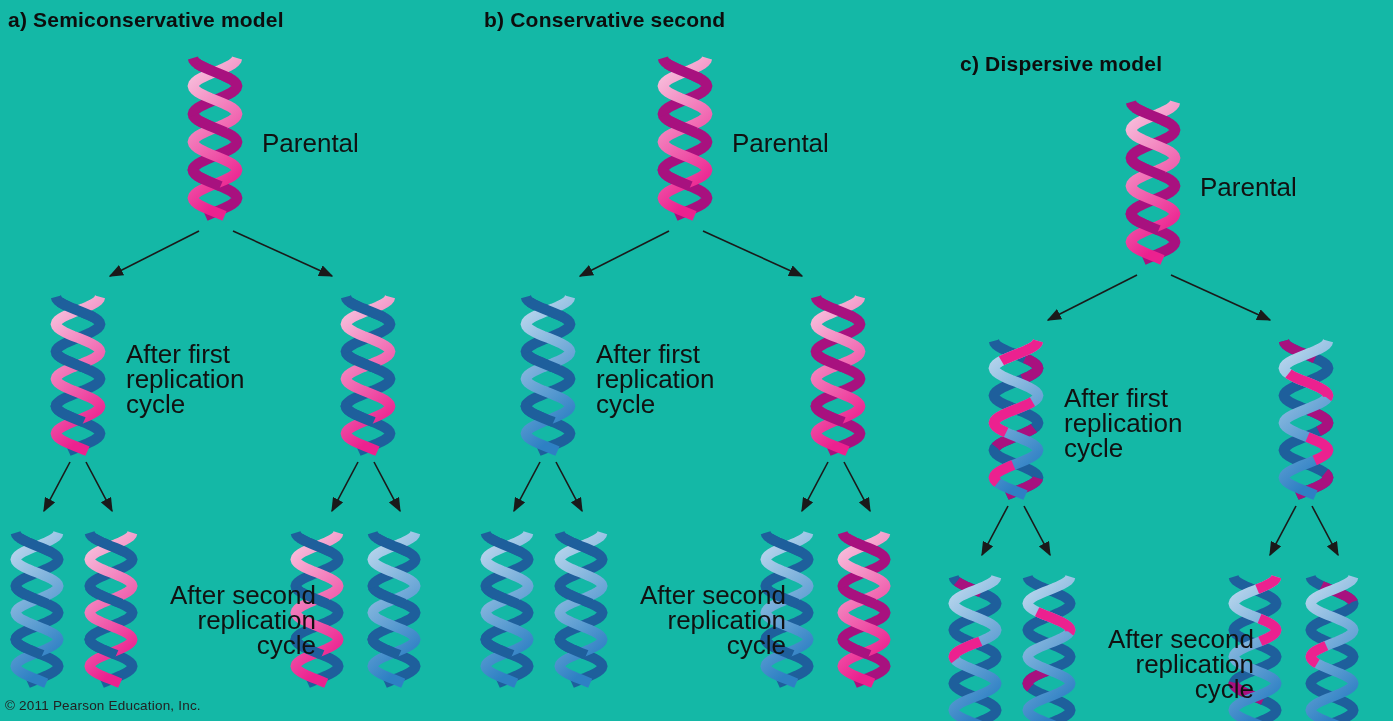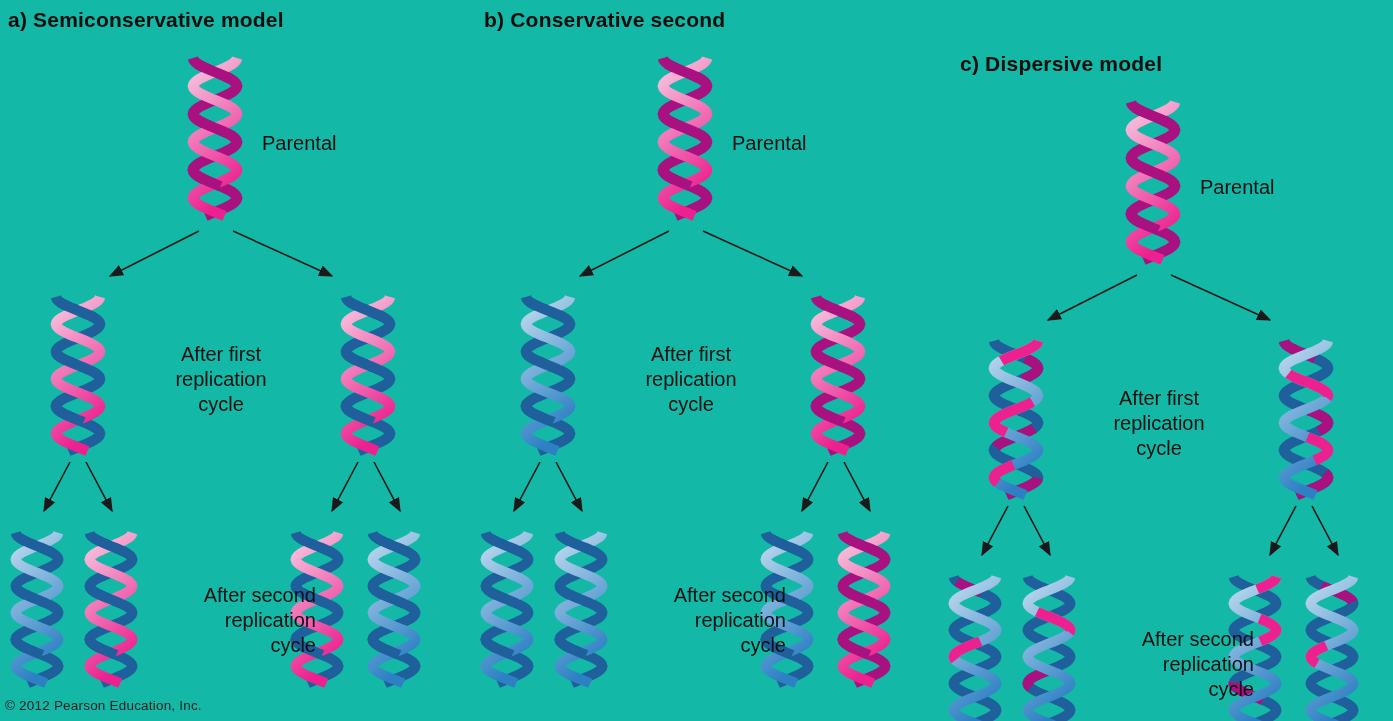--- a/index.html
+++ b/index.html
@@ -26,25 +26,25 @@
   .helix svg{width:100%;height:100%;display:block;}
   .h-parental{left:183px;top:52px;width:64px;height:170px;}
   .h-first-l{left:46px;top:291px;width:64px;height:166px;}
   .h-first-r{left:336px;top:291px;width:64px;height:166px;}
   .h-sec-1{left:6px;top:527px;width:62px;height:162px;}
   .h-sec-2{left:80px;top:527px;width:62px;height:162px;}
   .h-sec-3{left:286px;top:527px;width:62px;height:162px;}
   .h-sec-4{left:363px;top:527px;width:62px;height:162px;}
   .lbl{
     position:absolute;color:#111111;
-    font-size:20px;line-height:25px;
+    font-size:26px;line-height:25px;
     white-space:pre-line;
   }
   .lbl-parental{left:262px;top:131px;}
-  .lbl-first{left:126px;top:342px;width:190px;text-align:center;}
+  .lbl-first{left:126px;top:342px;width:190px;text-align:left;}
   .lbl-second{left:126px;top:583px;width:190px;text-align:right;}
   .arrows{position:absolute;overflow:visible;}
   .arr1{left:96px;top:226px;width:240px;height:58px;}
   .arr2a{left:30px;top:459px;width:96px;height:60px;}
   .arr2b{left:318px;top:459px;width:96px;height:60px;}
   .arrow-line{stroke:#1a1a1a;stroke-width:1.6;fill:none;}
   #footer-copyright{
     position:absolute;left:5px;top:698px;
     font-size:13.5px;color:#222222;letter-spacing:0.2px;
   }
@@ -412,14 +412,14 @@
           <path d="M10.0 6L10.6 8L12.2 10L14.8 12L18.3 14L22.5 16L27.1 18L32.0 20L36.9 22L41.5 24L45.7 26L49.2 28L51.8 30L53.4 32L54.0 34L53.4 36L51.8 38L49.2 40L45.7 42L41.5 44L36.9 46L32.0 48L27.1 50L22.5 52L18.3 54L14.8 56L12.2 58L10.6 60L10.0 62L10.6 64L12.2 66L14.8 68L18.3 70L22.5 72L27.1 74L32.0 76L36.9 78L41.5 80L45.7 82L49.2 84L51.8 86L53.4 88L54.0 90L53.4 92L51.8 94L49.2 96L45.7 98L41.5 100L36.9 102L32.0 104L27.1 106L22.5 108L18.3 110L14.8 112L12.2 114L10.6 116L10.0 118L10.6 120L12.2 122L14.8 124L18.3 126L22.5 128L27.1 130L32.0 132L36.9 134L41.5 136L45.7 138L49.2 140L51.8 142L53.4 144L54.0 146L53.4 148L51.8 150L49.2 152L45.7 154L41.5 156L36.9 158L32.0 160L27.1 162L22.5 164" fill="none" stroke="#a8117f" stroke-width="10.5" pathLength="100" stroke-dasharray="12 88" stroke-dashoffset="-5"></path>
           <path d="M54.0 6L53.4 8L51.8 10L49.2 12L45.7 14L41.5 16L36.9 18L32.0 20L27.1 22L22.5 24L18.3 26L14.8 28L12.2 30L10.6 32L10.0 34L10.6 36L12.2 38L14.8 40L18.3 42L22.5 44L27.1 46L32.0 48L36.9 50L41.5 52L45.7 54L49.2 56L51.8 58L53.4 60L54.0 62L53.4 64L51.8 66L49.2 68L45.7 70L41.5 72L36.9 74L32.0 76L27.1 78L22.5 80L18.3 82L14.8 84L12.2 86L10.6 88L10.0 90L10.6 92L12.2 94L14.8 96L18.3 98L22.5 100L27.1 102L32.0 104L36.9 106L41.5 108L45.7 110L49.2 112L51.8 114L53.4 116L54.0 118L53.4 120L51.8 122L49.2 124L45.7 126L41.5 128L36.9 130L32.0 132L27.1 134L22.5 136L18.3 138L14.8 140L12.2 142L10.6 144L10.0 146L10.6 148L12.2 150L14.8 152L18.3 154L22.5 156L27.1 158L32.0 160L36.9 162L41.5 164" fill="none" stroke="url(#hg21)" stroke-width="10.5" pathLength="100"></path>
           <path d="M54.0 6L53.4 8L51.8 10L49.2 12L45.7 14L41.5 16L36.9 18L32.0 20L27.1 22L22.5 24L18.3 26L14.8 28L12.2 30L10.6 32L10.0 34L10.6 36L12.2 38L14.8 40L18.3 42L22.5 44L27.1 46L32.0 48L36.9 50L41.5 52L45.7 54L49.2 56L51.8 58L53.4 60L54.0 62L53.4 64L51.8 66L49.2 68L45.7 70L41.5 72L36.9 74L32.0 76L27.1 78L22.5 80L18.3 82L14.8 84L12.2 86L10.6 88L10.0 90L10.6 92L12.2 94L14.8 96L18.3 98L22.5 100L27.1 102L32.0 104L36.9 106L41.5 108L45.7 110L49.2 112L51.8 114L53.4 116L54.0 118L53.4 120L51.8 122L49.2 124L45.7 126L41.5 128L36.9 130L32.0 132L27.1 134L22.5 136L18.3 138L14.8 140L12.2 142L10.6 144L10.0 146L10.6 148L12.2 150L14.8 152L18.3 154L22.5 156L27.1 158L32.0 160L36.9 162L41.5 164" fill="none" stroke="#ec218f" stroke-width="10.5" pathLength="100" stroke-dasharray="10 90" stroke-dashoffset="-46"></path>
         </svg>
       </div>
     <div class="lbl lbl-second">After second
 replication
 cycle</div>
   </section>
 
-  <div id="footer-copyright">© 2012 Pearson Education, Inc.</div>
+  <div id="footer-copyright">© 2011 Pearson Education, Inc.</div>
 </div>
 
 </body></html>

